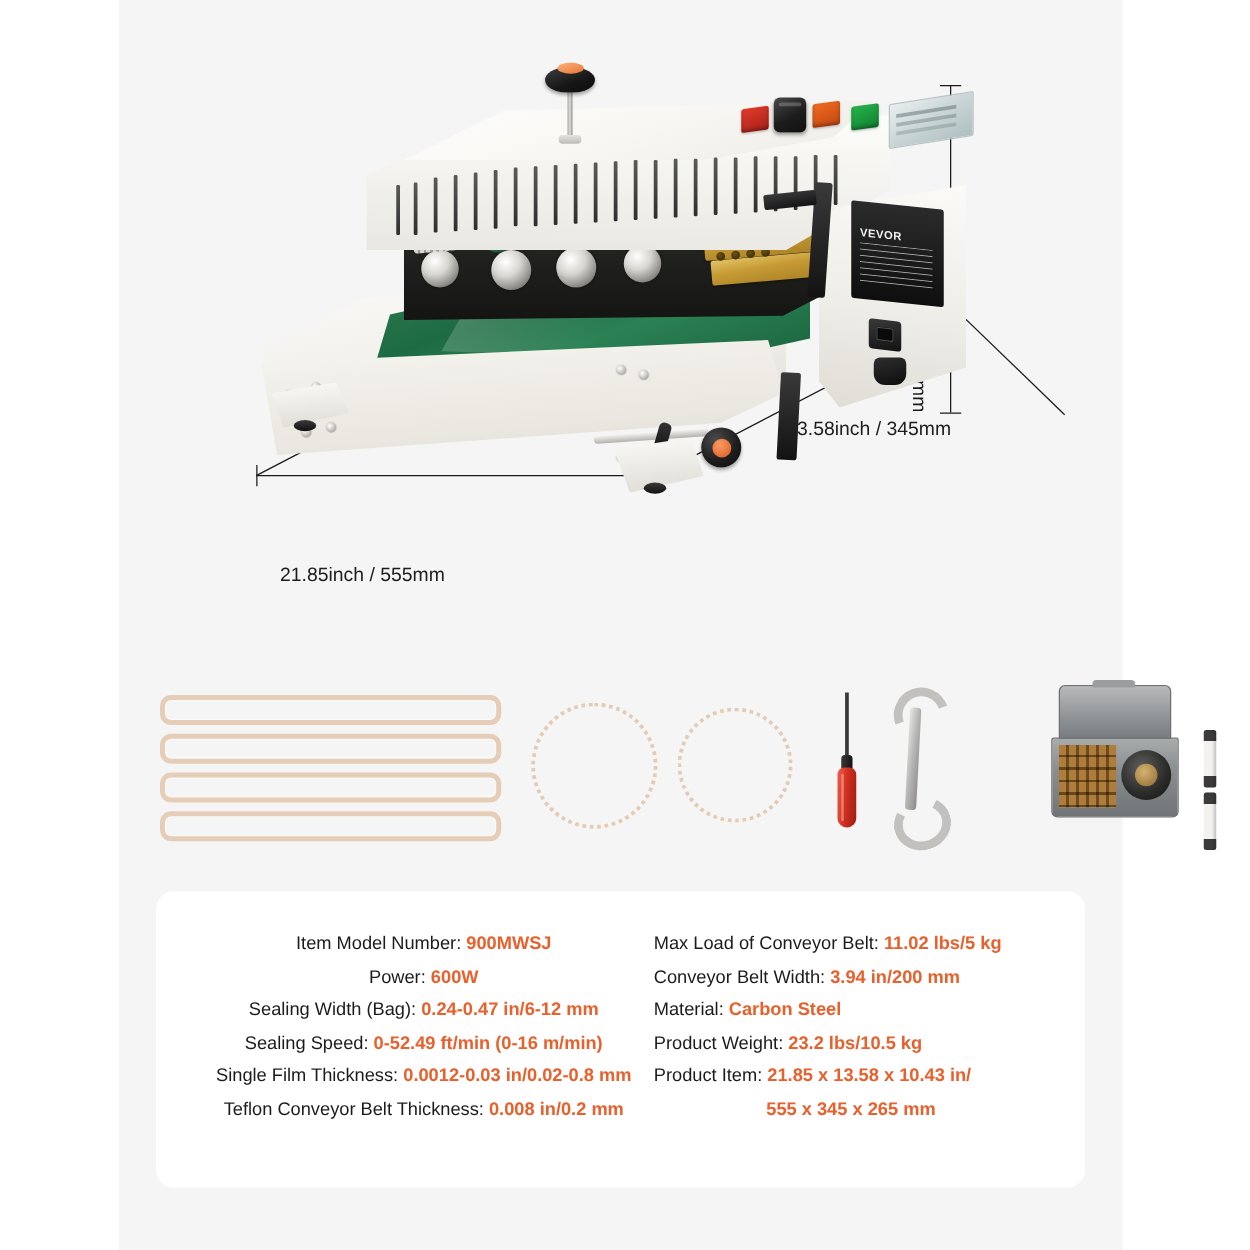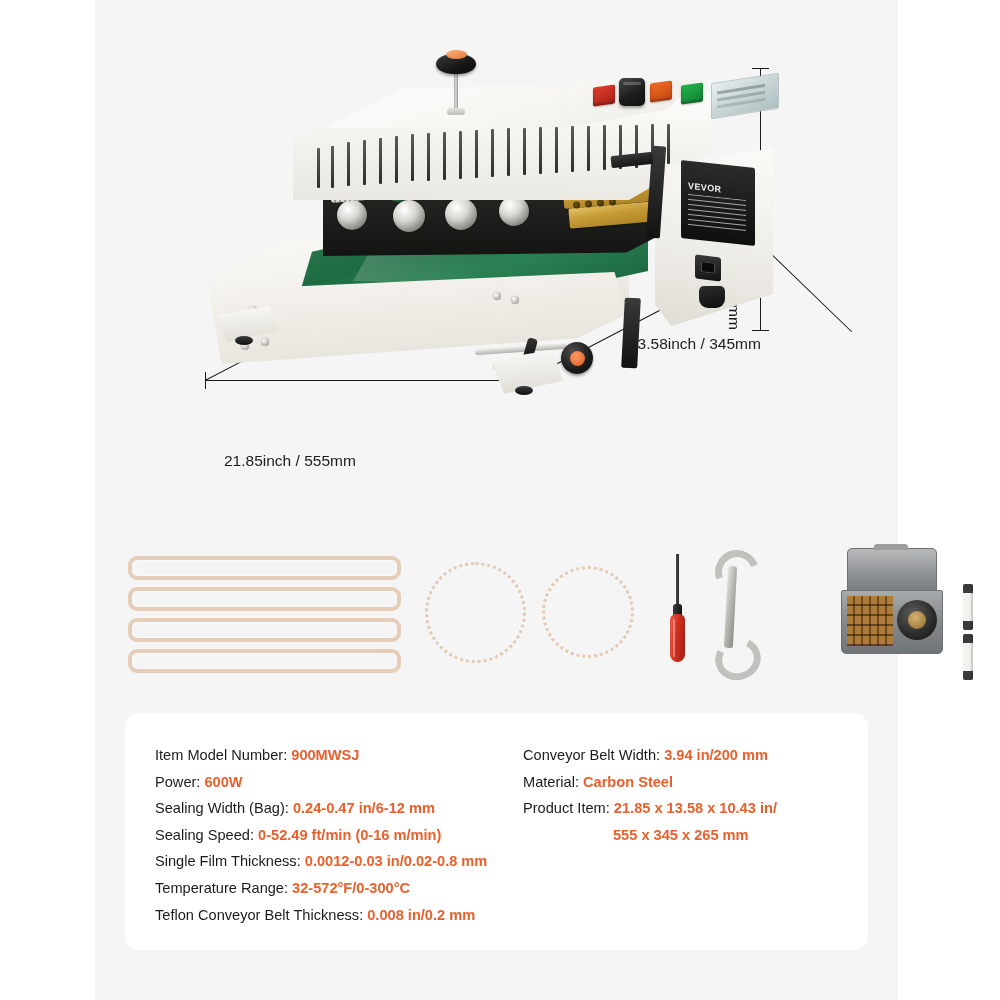--- a/index.html
+++ b/index.html
@@ -600,21 +600,21 @@
     position: absolute;
     left: 0; top: 0;
     width: 100%; height: 100%;
     display: flex;
     padding: 29px 0 0 0;
     box-sizing: border-box;
   }
   .spec-col {
     flex: 0 0 auto;
   }
-  .spec-col.left  { width: 398px; padding-left: 30px; box-sizing: border-box; }
+  .spec-col.left  { width: 398px; padding-left: 30px; box-sizing: border-box; text-align: center; }
   .spec-col.right { width: 345px; }
   .spec-row {
     font-size: 14.6px;
     line-height: 26.6px;
     color: #1b1b1b;
     white-space: nowrap;
   }
   .spec-row .k { color: #1b1b1b; }
   .spec-row .v { color: #e8602c; font-weight: bold; }
   .spec-row.cont { padding-left: 90px; }
@@ -789,33 +789,36 @@
         <div class="spec-row">
           <span class="k">Sealing Width (Bag): </span><span class="v">0.24-0.47 in/6-12 mm</span>
         </div>
         <div class="spec-row">
           <span class="k">Sealing Speed: </span><span class="v">0-52.49 ft/min (0-16 m/min)</span>
         </div>
         <div class="spec-row">
           <span class="k">Single Film Thickness: </span><span class="v">0.0012-0.03 in/0.02-0.8 mm</span>
         </div>
         <div class="spec-row">
-          <span class="k">Temperature Range: </span><span class="v">32-572°F/0-300°C</span>
-        </div>
-        <div class="spec-row">
           <span class="k">Teflon Conveyor Belt Thickness: </span><span class="v">0.008 in/0.2 mm</span>
         </div>
       </div>
 
       <div class="spec-col right">
         <div class="spec-row">
+          <span class="k">Max Load of Conveyor Belt: </span><span class="v">11.02 lbs/5 kg</span>
+        </div>
+        <div class="spec-row">
           <span class="k">Conveyor Belt Width: </span><span class="v">3.94 in/200 mm</span>
         </div>
         <div class="spec-row">
           <span class="k">Material: </span><span class="v">Carbon Steel</span>
+        </div>
+        <div class="spec-row">
+          <span class="k">Product Weight: </span><span class="v">23.2 lbs/10.5 kg</span>
         </div>
         <div class="spec-row">
           <span class="k">Product Item: </span><span class="v">21.85 x 13.58 x 10.43 in/</span>
         </div>
         <div class="spec-row cont">
           <span class="v">555 x 345 x 265 mm</span>
         </div>
       </div>
     </div>
   </div>

